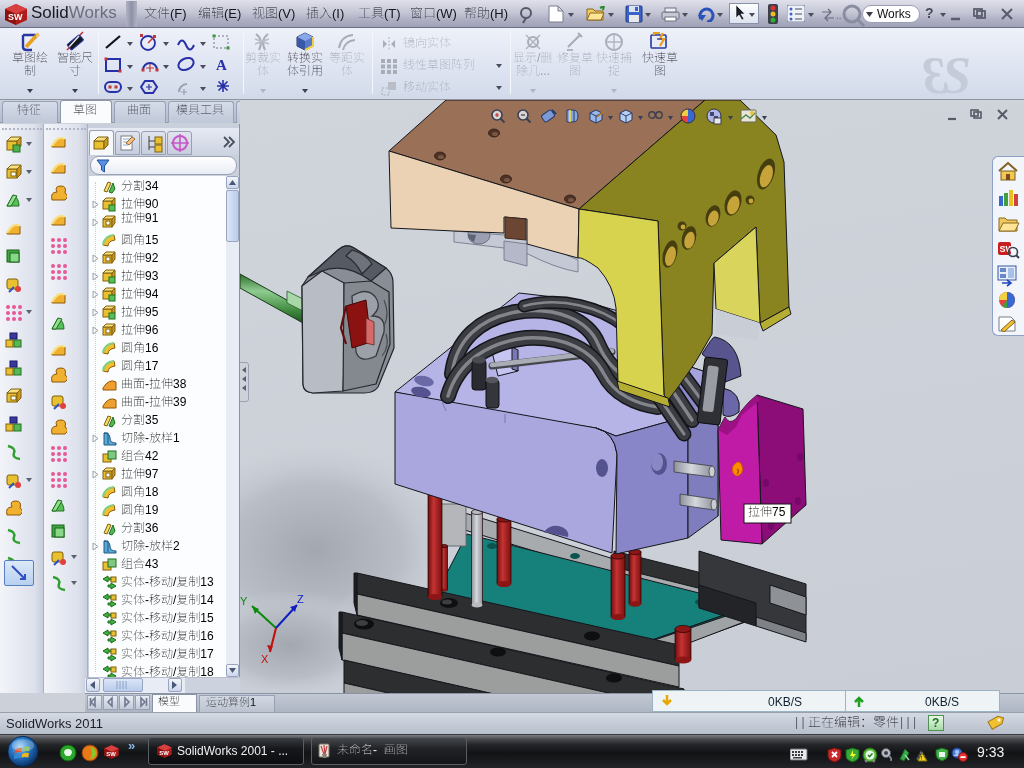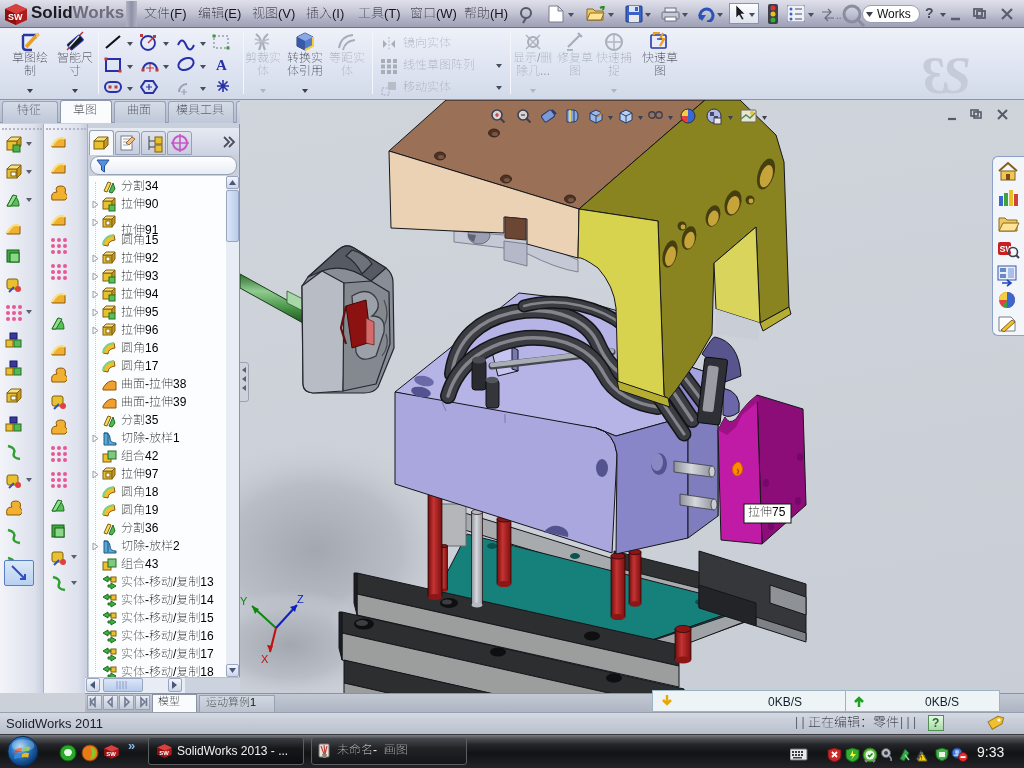--- a/index.html
+++ b/index.html
@@ -88,21 +88,21 @@
       <path id="uff1a" d="M25 -50Q23 -50 21 -52Q19 -53 19 -56Q19 -59 21 -60Q23 -61 25 -61Q27 -61 29 -60Q31 -59 31 -56Q31 -53 29 -52Q27 -50 25 -50ZM25 0Q23 0 21 -1Q19 -3 19 -6Q19 -8 21 -10Q23 -11 25 -11Q27 -11 29 -10Q31 -8 31 -6Q31 -3 29 -1Q27 0 25 0Z"></path>
     </defs>
   </svg>
 <div class="abs" style="left:0;top:0;width:1024px;height:28px;background:linear-gradient(#dfe0ea,#c6c7d6 45%,#b0b1c4 70%,#9fa1b6);border-bottom:1px solid #6e7087"></div>
 <svg class="abs" style="left:3px;top:3px" width="26" height="23" viewBox="0 0 26 23">
 <polygon points="13,1 24,6 24,17 13,22 2,17 2,6" fill="#b01c1c"></polygon>
 <polygon points="13,1 24,6 13,11 2,6" fill="#d84040"></polygon>
 <polygon points="2,6 13,11 13,22 2,17" fill="#8c1010"></polygon>
 <text x="5" y="17" font-size="9" font-weight="bold" fill="#fff" font-family="Liberation Sans">SW</text>
   </svg>
-<div class="abs" style="left:31px;top:3px;font-size:17px;font-weight:bold;color:#1a1a22;letter-spacing:0">Solid<span style="color:#6d6d7e">Works</span></div>
+<div class="abs" style="left:31px;top:3px;font-size:17px;font-weight:normal;color:#1a1a22;letter-spacing:0">Solid<span style="color:#6d6d7e">Works</span></div>
 <div class="abs" style="left:126px;top:1px;width:11px;height:26px;background:linear-gradient(90deg,#b0b2c4,#8f91a8,#b0b2c4)"></div>
 <div style="position:absolute;left:144px;top:7px;line-height:0"><svg width="43" height="16" style="overflow:visible">
       <use href="#u6587" transform="translate(0.0,10.7) scale(0.130)" fill="#15151f"></use>
       <use href="#u4ef6" transform="translate(13.0,10.7) scale(0.130)" fill="#15151f"></use>
       <text x="26.0" y="10.7" font-size="13" font-family="Liberation Sans" fill="#15151f">(F)</text>
     </svg></div>
 <div style="position:absolute;left:198px;top:7px;line-height:0"><svg width="44" height="16" style="overflow:visible">
       <use href="#u7f16" transform="translate(0.0,10.7) scale(0.130)" fill="#15151f"></use>
       <use href="#u8f91" transform="translate(13.0,10.7) scale(0.130)" fill="#15151f"></use>
       <text x="26.0" y="10.7" font-size="13" font-family="Liberation Sans" fill="#15151f">(E)</text>
@@ -1102,21 +1102,21 @@
     </svg></div>
 <svg class="abs" style="left:92px;top:218px" width="7" height="9">
     <polygon points="1,1 6,4.5 1,8" fill="none" stroke="#9aa0ae"></polygon>
   </svg>
 <div class="abs" style="left:102px;top:215px;line-height:0"><svg width="15" height="15">
       <rect x="1" y="4" width="9" height="8" fill="#e8c030" stroke="#806010"></rect>
       <polygon points="1,4 4,1 13,1 10,4" fill="#f8e080" stroke="#806010"></polygon>
       <polygon points="10,4 13,1 13,8 10,12" fill="#c89820" stroke="#806010"></polygon>
       <rect x="4" y="6" width="4" height="4" fill="#fff" stroke="#806010"></rect>
     </svg></div>
-<div style="position:absolute;left:121px;top:224px;line-height:0"><svg width="38" height="15" style="overflow:visible">
+<div style="position:absolute;left:121px;top:212px;line-height:0"><svg width="38" height="15" style="overflow:visible">
       <use href="#u62c9" transform="translate(0.0,9.8) scale(0.120)" fill="#000"></use>
       <use href="#u4f38" transform="translate(12.0,9.8) scale(0.120)" fill="#000"></use>
       <text x="24.0" y="9.8" font-size="12" font-family="Liberation Sans" fill="#000">91</text>
     </svg></div>
 <div class="abs" style="left:102px;top:233px;line-height:0"><svg width="15" height="15">
       <path d="M1,12 Q2,3 12,2 L13,7 Q6,8 6,13 z" fill="#f0c030" stroke="#905808"></path>
       <path d="M1,12 Q2,3 12,2" fill="none" stroke="#80d080" stroke-width="2"></path>
     </svg></div>
 <div style="position:absolute;left:121px;top:234px;line-height:0"><svg width="38" height="15" style="overflow:visible">
       <use href="#u5706" transform="translate(0.0,9.8) scale(0.120)" fill="#000"></use>
@@ -1544,21 +1544,21 @@
     <text x="5" y="17" font-size="9" font-weight="bold" fill="#fff" font-family="Liberation Sans">SW</text>
   </svg>
 <div class="abs" style="left:128px;top:738px;font-size:13px;font-weight:bold;color:#88b8e8">»</div>
 <div class="abs" style="left:148px;top:737px;width:156px;height:28px;background:linear-gradient(#3a3d42,#17181b 40%,#0c0d0f);border:1px solid #5a5d62;border-radius:3px"></div>
 <svg class="abs" style="left:156px;top:743px" width="17" height="16" viewBox="0 0 26 23">
     <polygon points="13,1 24,6 24,17 13,22 2,17 2,6" fill="#b01c1c"></polygon>
     <polygon points="13,1 24,6 13,11 2,6" fill="#d84040"></polygon>
     <polygon points="2,6 13,11 13,22 2,17" fill="#8c1010"></polygon>
     <text x="5" y="17" font-size="9" font-weight="bold" fill="#fff" font-family="Liberation Sans">SW</text>
   </svg>
-<div class="abs" style="left:177px;top:744px;font-size:12px;color:#f0f0f2">SolidWorks 2013 - ...</div>
+<div class="abs" style="left:177px;top:744px;font-size:12px;color:#f0f0f2">SolidWorks 2001 - ...</div>
 <div class="abs" style="left:311px;top:737px;width:156px;height:28px;background:linear-gradient(#46494e,#222326 40%,#141518);border:1px solid #5a5d62;border-radius:3px"></div>
 <svg class="abs" style="left:316px;top:742px" width="16" height="17">
     <rect x="3" y="2" width="10" height="13" rx="1" fill="#e8e4da" stroke="#787468"></rect>
     <path d="M5,4 l3,8 M8,3 l1,9 M11,4 l-2,8" stroke="#c04040" stroke-width="1.2"></path>
     <path d="M6,12 h5 l-1,4 h-3 z" fill="#8a8578"></path>
   </svg>
 <div class="abs" style="left:337px;top:744px;line-height:0"><svg width="71" height="15" style="overflow:visible">
       <use href="#u672a" transform="translate(0.0,9.8) scale(0.120)" fill="#f0f0f2"></use>
       <use href="#u547d" transform="translate(12.0,9.8) scale(0.120)" fill="#f0f0f2"></use>
       <use href="#u540d" transform="translate(24.0,9.8) scale(0.120)" fill="#f0f0f2"></use>

